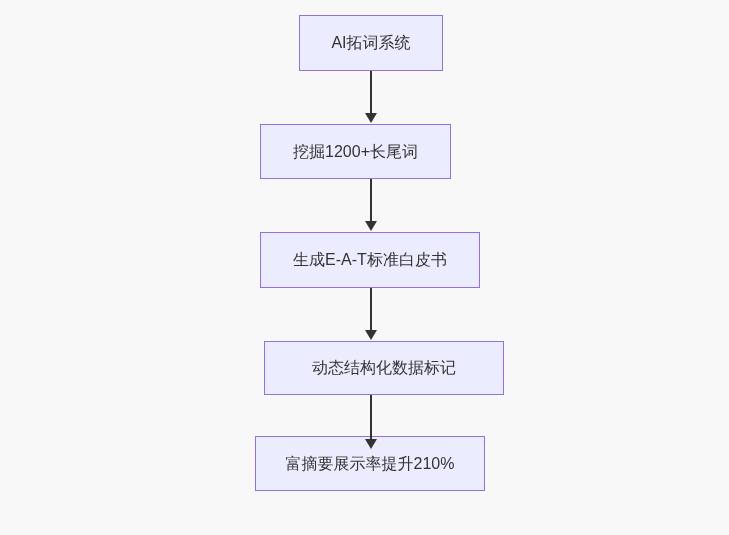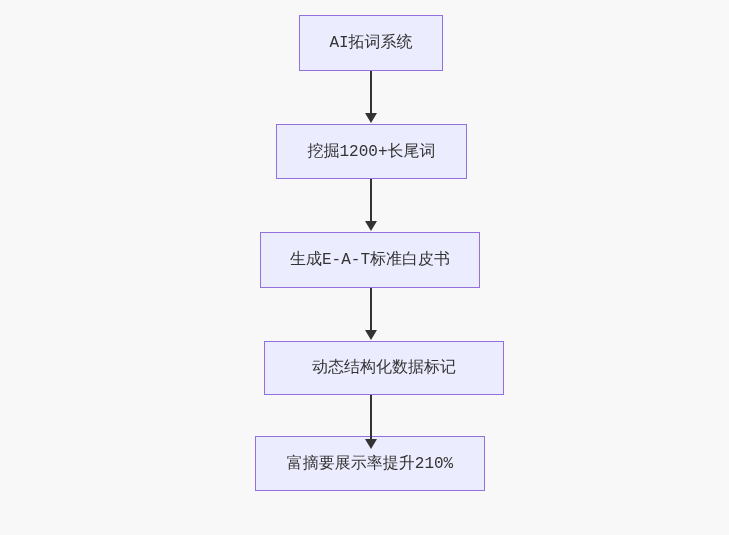--- a/index.html
+++ b/index.html
@@ -4,21 +4,21 @@
 <style>
   html, body {
     margin: 0;
     padding: 0;
   }
   #canvas {
     position: relative;
     width: 729px;
     height: 535px;
     background: var(--bg, #f8f8f8);
-    font-family: Liberation Mono, monospace;
+    font-family: Liberation Sans, sans-serif;
     overflow: hidden;
   }
   .node {
     position: absolute;
     box-sizing: border-box;
     background: var(--node-fill, #ECECFF);
     border: 1px solid var(--node-border, #9370DB);
     color: var(--node-text, #333333);
     display: flex;
     align-items: center;
@@ -45,21 +45,21 @@
 </style>
 </head>
 <body>
 
 <div id="canvas" style="--bg: #f8f8f8; --node-fill: #ECECFF; --node-border: #9370DB; --node-text: #333333; --arrow: #333333;">
 
   <div class="node" style="left:299px; top:15px; width:144px; height:56px;">
     <span>AI拓词系统</span>
   </div>
 
-  <div class="node" style="left:276px; top:124px; width:191px; height:55px;">
+  <div class="node" style="left:260px; top:124px; width:191px; height:55px;">
     <span>挖掘1200+长尾词</span>
   </div>
 
   <div class="node" style="left:260px; top:232px; width:220px; height:56px;">
     <span>生成E-A-T标准白皮书</span>
   </div>
 
   <div class="node" style="left:264px; top:341px; width:240px; height:54px;">
     <span>动态结构化数据标记</span>
   </div>

